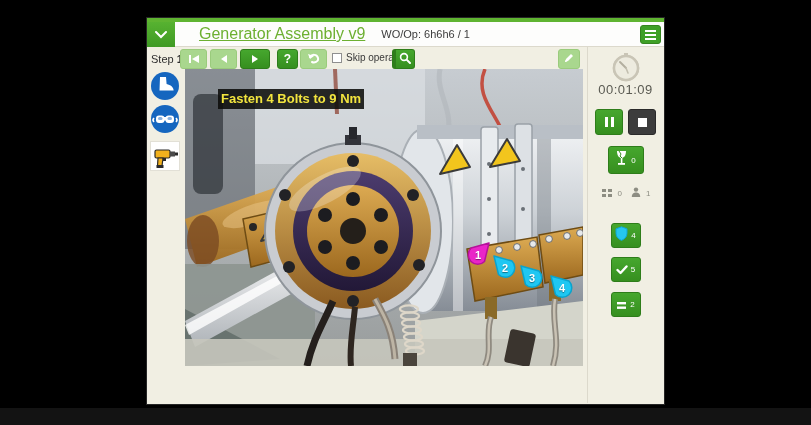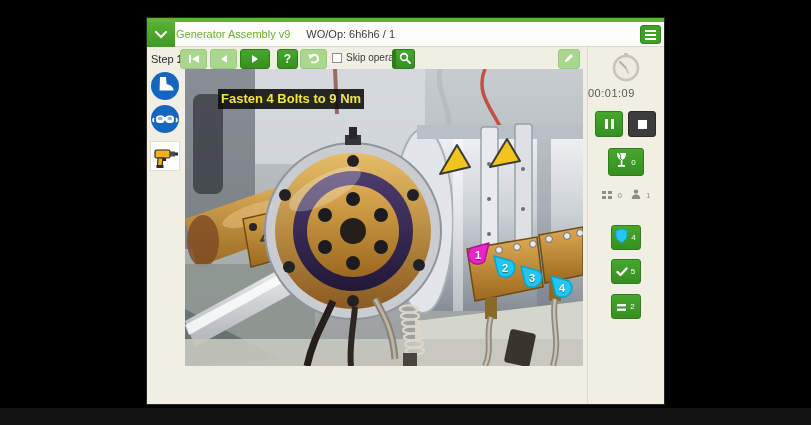--- a/index.html
+++ b/index.html
@@ -10,21 +10,21 @@
 
   .window { position:absolute; left:147px; top:18px; width:517px; height:386px;
             background:#f1efe3; box-shadow:0 0 0 1px #262626; }
   .accent-bar { height:4px; background:#5fb431; }
 
   
   .header { position:relative; height:25px; background:#fdfdfc; border-bottom:1px solid #dcd9cc;
             display:flex; align-items:center; }
   .chevron-btn { width:28px; height:25px; background:linear-gradient(#57b231,#3f9a24);
                  display:flex; align-items:center; justify-content:center; cursor:pointer; }
-  .header-title { color:#6db031; font-size:11px; margin-left:1px; white-space:nowrap; }
+  .header-title { color:#6db031; font-size:16px; margin-left:24px; white-space:nowrap;text-decoration:underline; }
   .header-woop { color:#3c3c3c; font-size:11px; margin-left:16px; white-space:nowrap; }
   .menu-btn { position:absolute; right:3px; top:3px; width:21px; height:19px; background:#3fa027;
               border:1px solid #35851f; border-radius:3px; display:flex; flex-direction:column;
               align-items:center; justify-content:center; gap:2px; cursor:pointer; }
   .menu-btn i { display:block; width:11px; height:2px; background:#fff; }
 
   .body-row { display:flex; height:356px; }
   .main { position:relative; width:440px; }
   .side { position:relative; width:76px; border-left:1px solid #dcd9cc; }
 
@@ -62,21 +62,21 @@
   .marker { position:absolute; width:26px; height:26px; }
   .marker .num { position:absolute; left:0; width:100%; top:8px; text-align:center;
                  color:#fff; font-size:11px; font-weight:bold; text-shadow:0 1px 1px rgba(0,0,0,.45); }
   .marker.m1 { left:280px; top:172px; }
   .marker.m2 { left:307px; top:185px; }
   .marker.m3 { left:334px; top:195px; }
   .marker.m4 { left:364px; top:205px; }
 
   
   .clock-wrap { margin:5px auto 0; width:30px; height:30px; }
-  .timer { font-size:11px; color:#5a5a52; margin-top:5px; letter-spacing:.5px; }
+  .timer { text-align:center; font-size:13px; color:#5a5a52; letter-spacing:.5px; }
   .controls { display:flex; justify-content:center; gap:5px; margin-top:12px; }
   .ctl-btn { width:28px; height:26px; border-radius:3px; display:flex; align-items:center;
              justify-content:center; cursor:pointer; }
   .ctl-pause { background:linear-gradient(#46a72e,#368f1f); border:1px solid #2e7d1a; }
   .ctl-stop  { background:#3c3c3c; border:1px solid #2a2a2a; }
   .pause-glyph { display:flex; gap:3px; }
   .pause-glyph i { display:block; width:3px; height:10px; background:#fff; }
   .stop-glyph { width:9px; height:9px; background:#fff; }
   .side-btn { background:linear-gradient(#46a72e,#368f1f); border:1px solid #2e7d1a;
               border-radius:3px; display:flex; align-items:center; justify-content:center;

